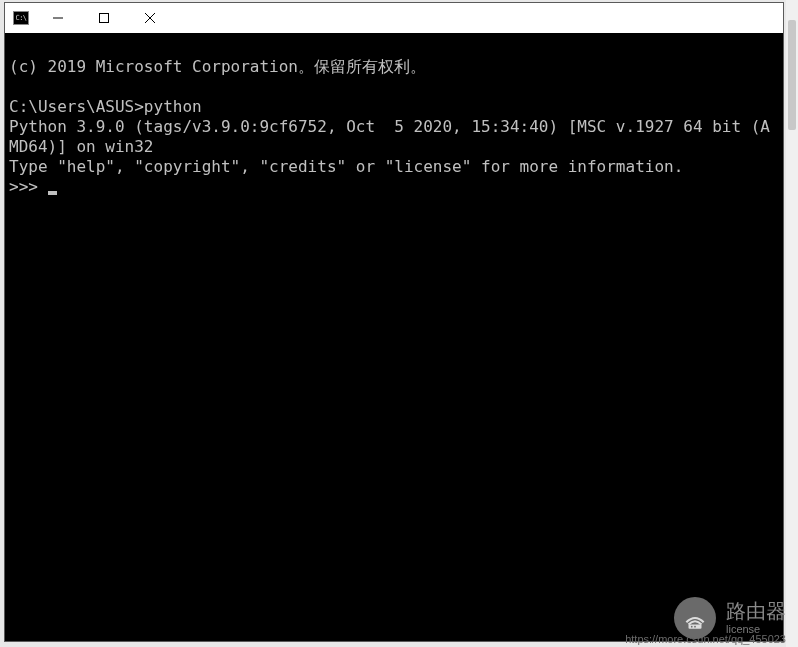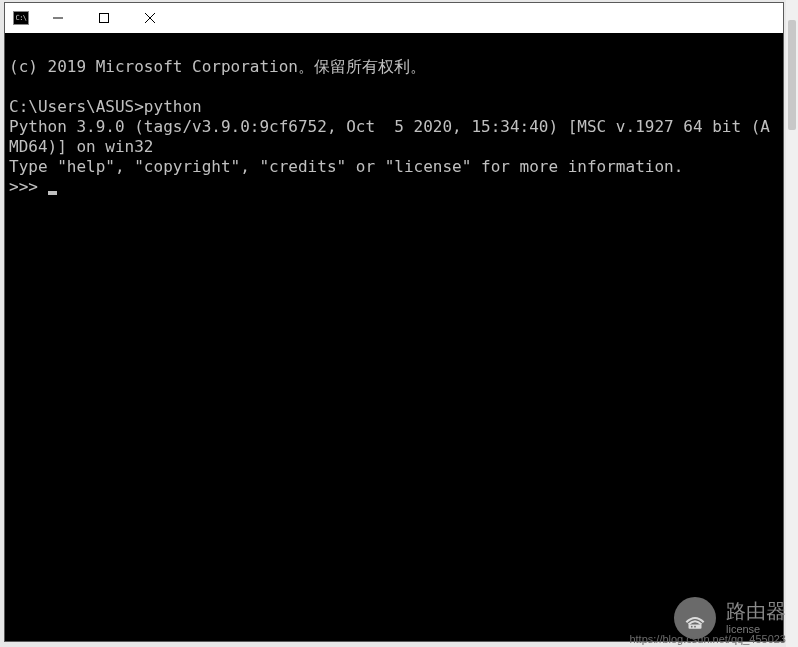--- a/index.html
+++ b/index.html
@@ -214,13 +214,13 @@
       <rect x="6" y="18" width="12" height="4" rx="1" fill="#ddd"></rect>
       <circle cx="9" cy="20" r="0.8" fill="#6a6a6a"></circle>
       <circle cx="12" cy="20" r="0.8" fill="#6a6a6a"></circle>
     </svg>
   </div>
   <div class="watermark-text">
     <span class="watermark-title">路由器</span>
     <span class="watermark-sub">license</span>
   </div>
 </div>
-<div class="watermark-url">https://blog.csdn.net/qq_455023</div>
+<div class="watermark-url">https://more.csdn.net/qq_455023</div>
 
 </body></html>

